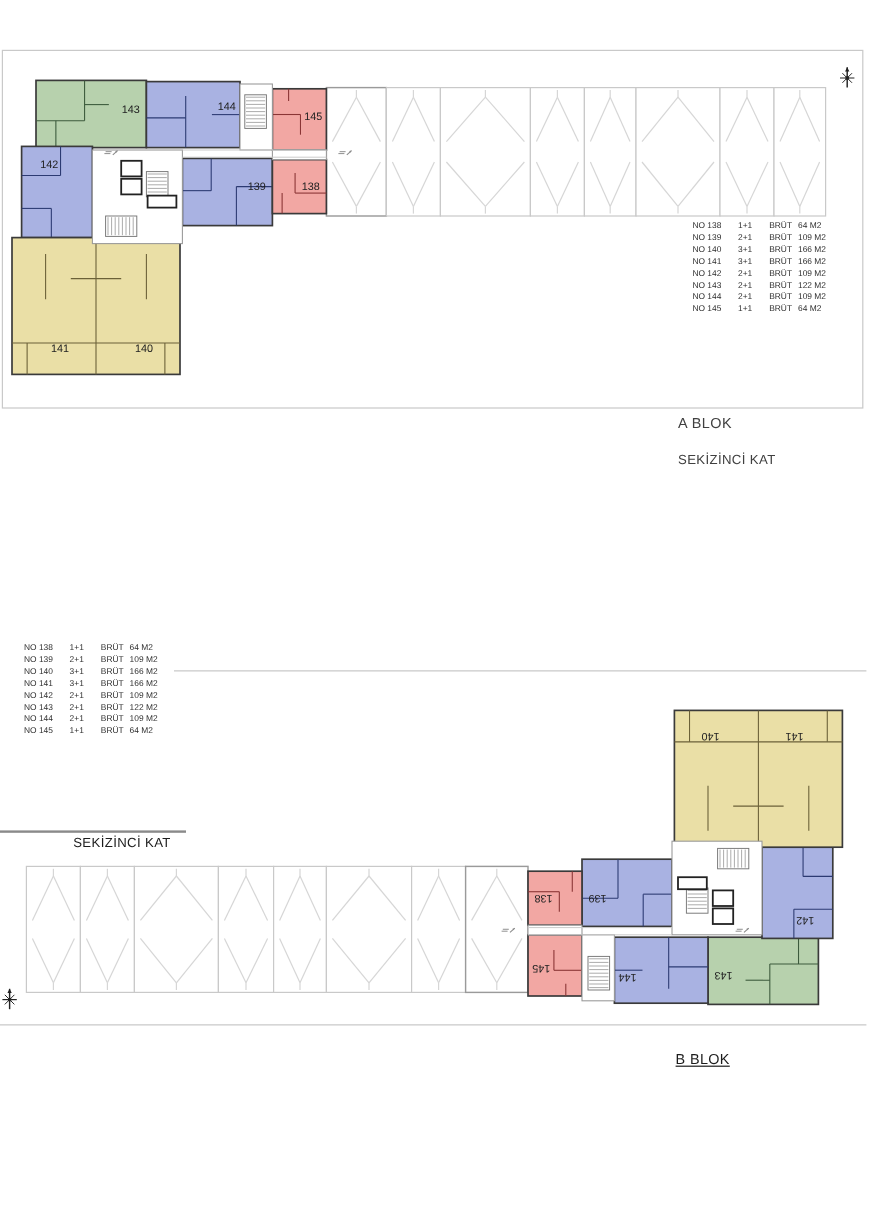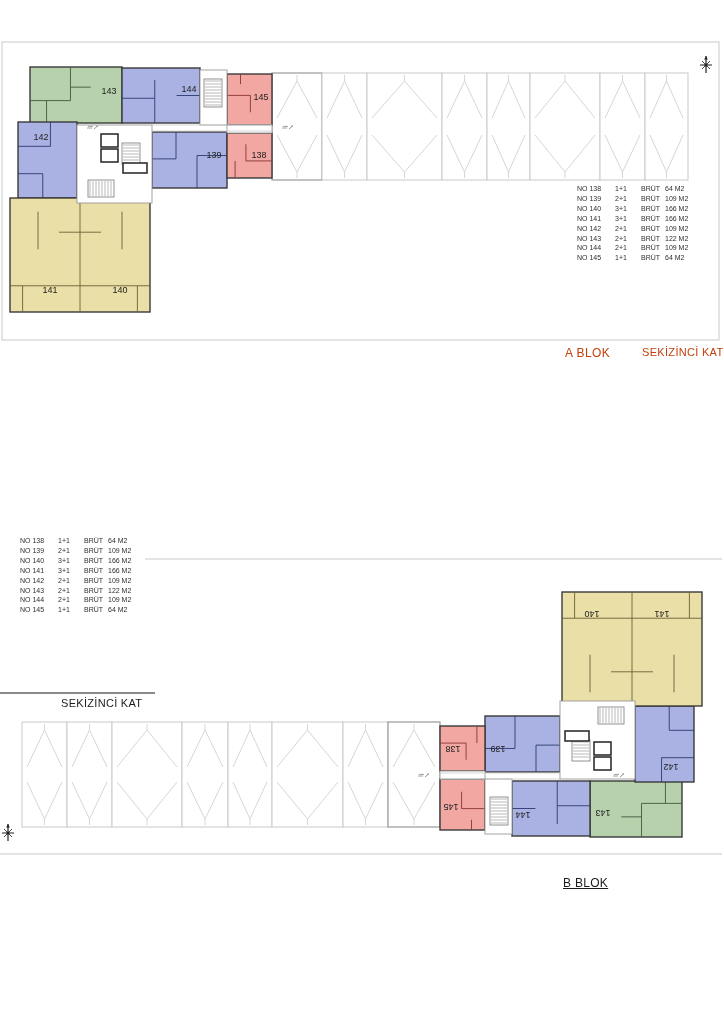--- a/index.html
+++ b/index.html
@@ -1,21 +1,21 @@
 <!DOCTYPE html>
 <html><head>
 <meta charset="utf-8">
 <style>
   html,body{margin:0;padding:0;background:#fff;}
   #page{position:relative;width:724px;height:1024px;background:#fff;overflow:hidden;
         font-family:"Liberation Sans",sans-serif;}
   #plan-svg{position:absolute;left:0;top:0;width:724px;height:1024px;}
   .legend{position:absolute;color:#2e2e2e;font-size:7px;line-height:9.9px;letter-spacing:0;}
   .legend-row{display:grid;grid-template-columns:38px 26px 24px auto;white-space:nowrap;}
-  .title-row{position:absolute;display:flex;gap:32px;color:#c2410c;white-space:nowrap;}
+  .title-row{position:absolute;display:flex;gap:18px;color:#404040;white-space:nowrap;flex-direction:column;}
   .blk{font-size:12px;letter-spacing:.4px;}
   .flr{font-size:11px;letter-spacing:.3px;}
   .single-title{position:absolute;color:#1c1c1c;font-size:11px;letter-spacing:.3px;white-space:nowrap;}
   .rule{position:absolute;background:#8a8a8a;height:1.5px;}
 </style>
 </head>
 <body>
 
 <div id="page">
 

